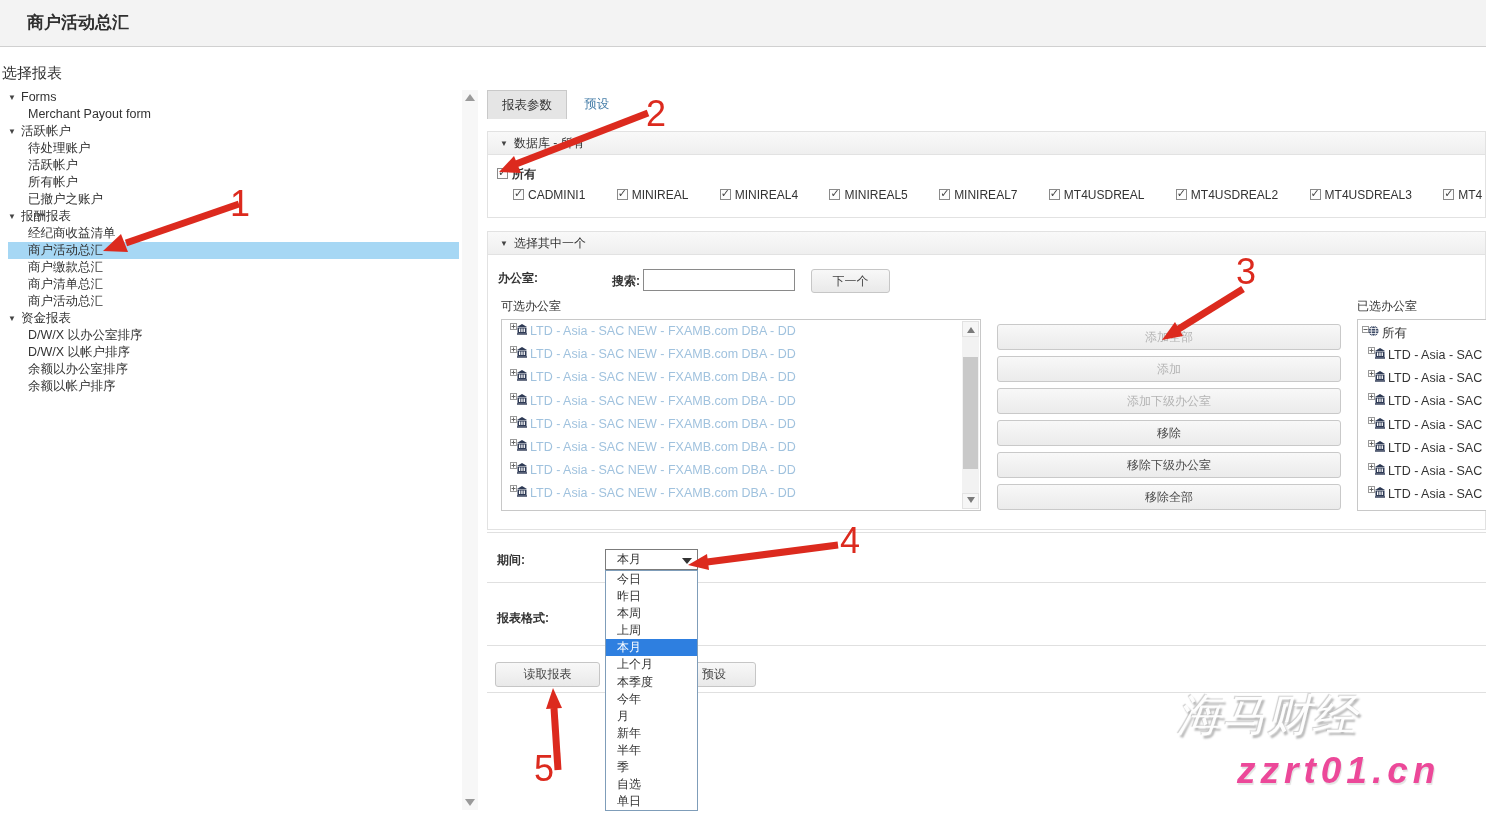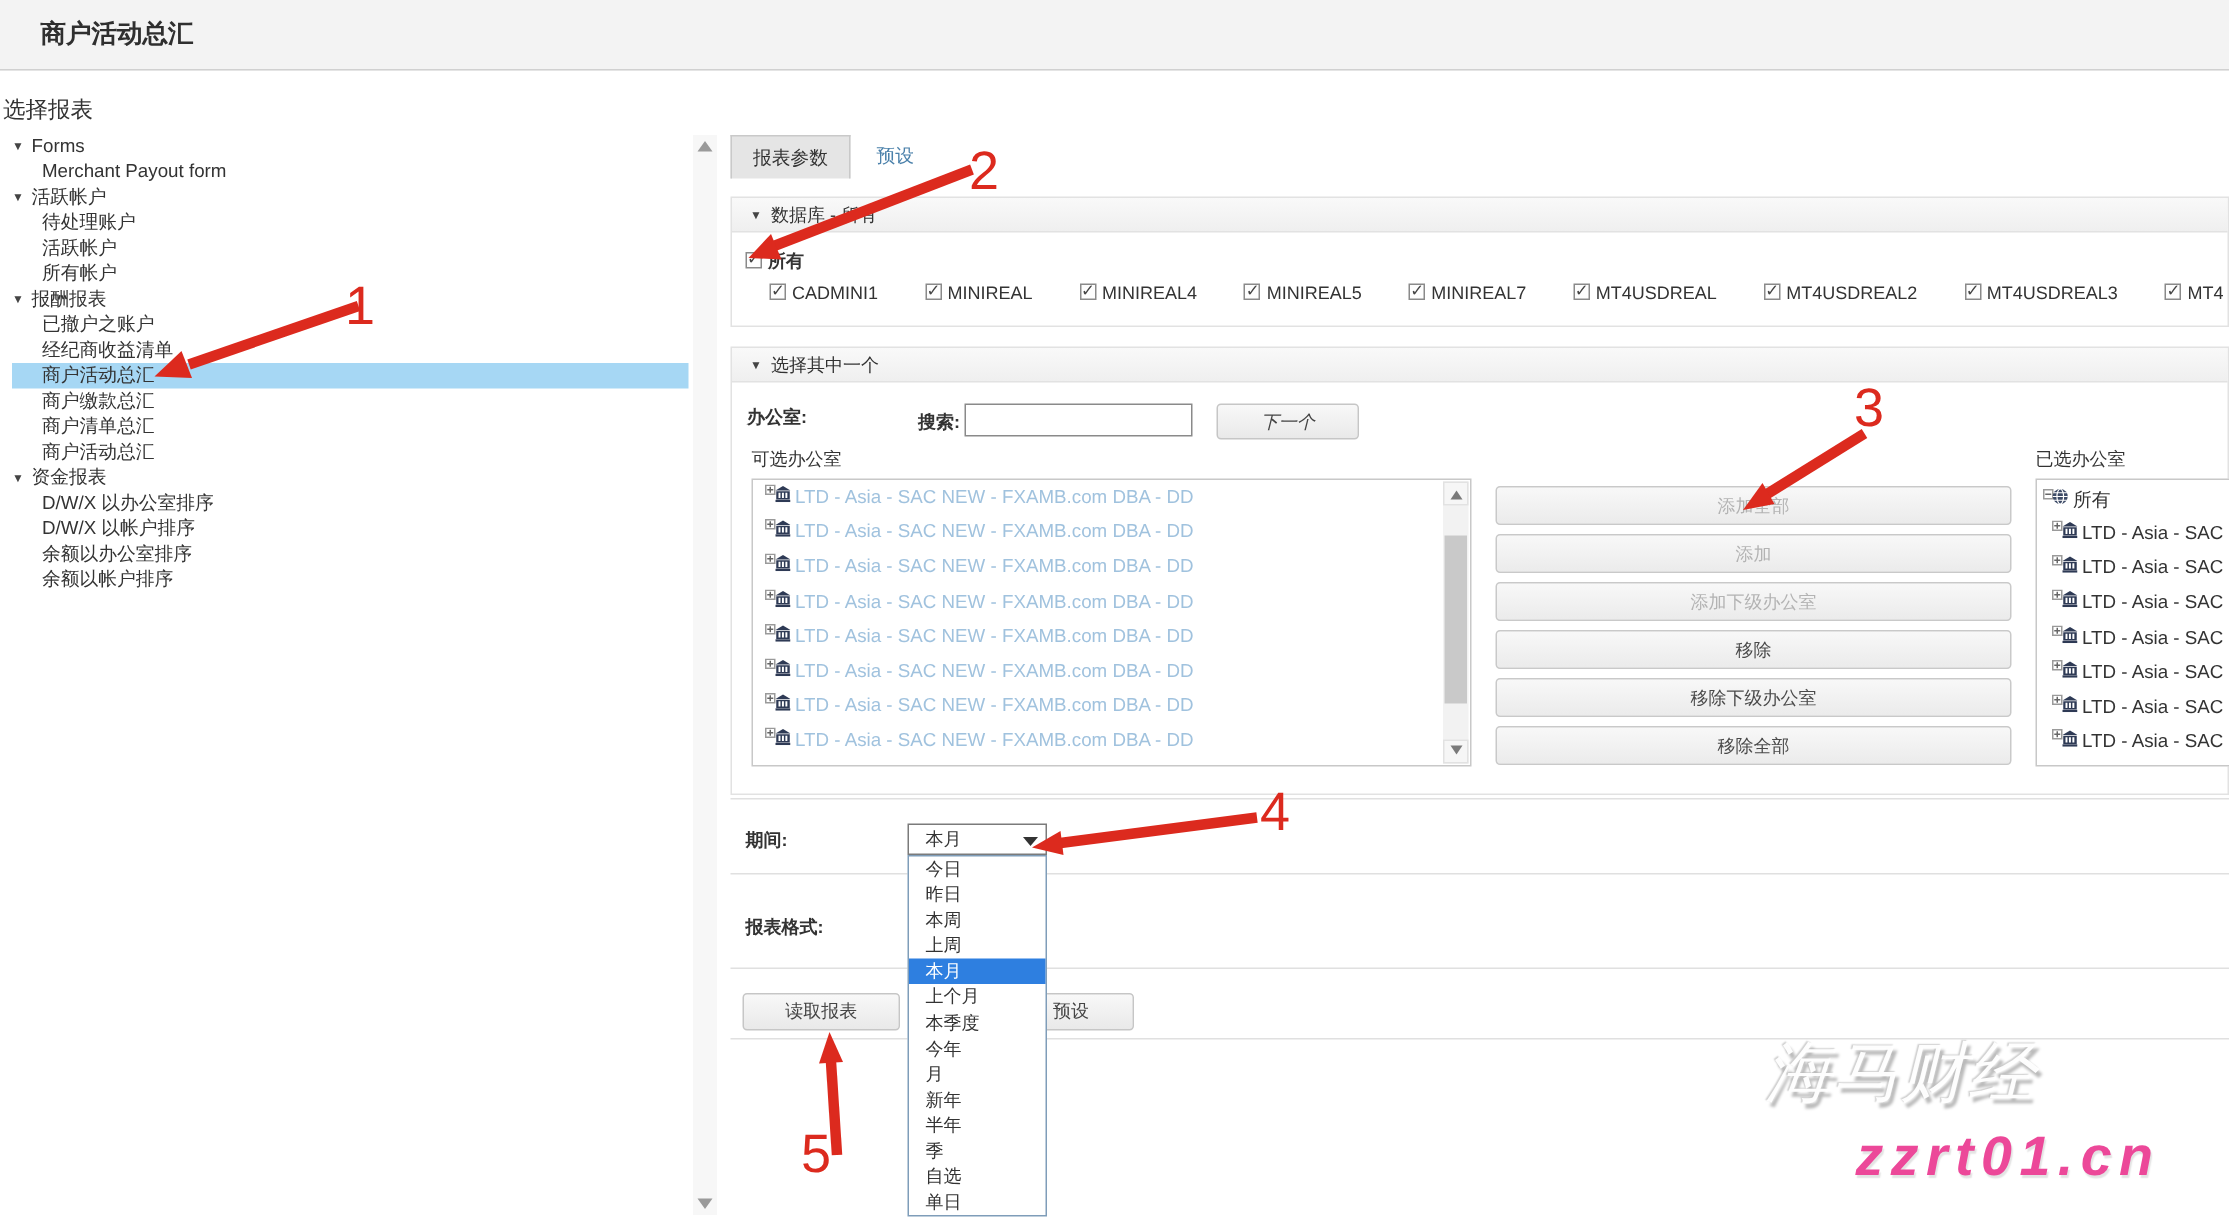--- a/index.html
+++ b/index.html
@@ -42,21 +42,21 @@
   .all-row { position:absolute; left:9px; top:34px; font-weight:bold; }
   .db-row { position:absolute; left:9px; top:56px; width:985px; white-space:nowrap; overflow:hidden; }
   .db-item { margin-right:12px;padding-left:16px; }
   
   .office-row-bar { position:absolute; left:10px; top:37px; height:24px; width:980px; }
   .lbl-b { font-weight:bold; }
   .office-lbl { position:absolute; left:0; top:1px;text-align:right; }
   .search-lbl { position:absolute; left:114px; top:4px; }
   .search-input { position:absolute; left:145px; top:0px; width:152px; height:22px; border:1px solid #8a8a8a; background:#fff; font-size:12px; padding:0 4px; }
   .btn { background:linear-gradient(#f8f8f8,#e9e9e9); border:1px solid #c6c6c6; border-radius:3px; font-size:12px; color:#444; text-align:center; cursor:pointer; font-family:inherit; }
-  .btn-next { position:absolute; left:313px; top:0; width:95px; height:24px;font-style:italic; }
+  .btn-next { position:absolute; left:313px; top:0; width:79px; height:24px; }
   .list-title { position:absolute; font-size:12px; color:#333; }
   .avail-title { left:13px; top:66px; }
   .sel-title { left:869px; top:66px; }
   
   .avail-box { position:absolute; left:13px; top:87px; width:480px; height:192px; border:1px solid #c8c8c8; background:#fff; overflow:hidden; }
   .office-item { height:23.2px; line-height:23px; padding-left:8px; white-space:nowrap; cursor:pointer; }
   .office-item .olabel { color:#a0c2de; font-size:12.5px; }
   .oicon { display:inline-block; width:17px; height:12px; position:relative; margin-right:3px; }
   .oicon svg { position:absolute; left:0; top:0; }
   
@@ -117,23 +117,23 @@
       <div class="tree-row child"><span>Merchant Payout form</span></div>
 
       <div class="tree-row group"><span class="tw">▼</span><span>活跃帐户</span></div>
 
       <div class="tree-row child"><span>待处理账户</span></div>
 
       <div class="tree-row child"><span>活跃帐户</span></div>
 
       <div class="tree-row child"><span>所有帐户</span></div>
 
+      <div class="tree-row child"><span>已撤户之账户</span></div>
+
       <div class="tree-row group"><span class="tw">▼</span><span>报酬报表</span></div>
-
-      <div class="tree-row child"><span>已撤户之账户</span></div>
 
       <div class="tree-row child"><span>经纪商收益清单</span></div>
 
       <div class="tree-row selected child"><span>商户活动总汇</span></div>
 
       <div class="tree-row child"><span>商户缴款总汇</span></div>
 
       <div class="tree-row child"><span>商户清单总汇</span></div>
 
       <div class="tree-row child"><span>商户活动总汇</span></div>

